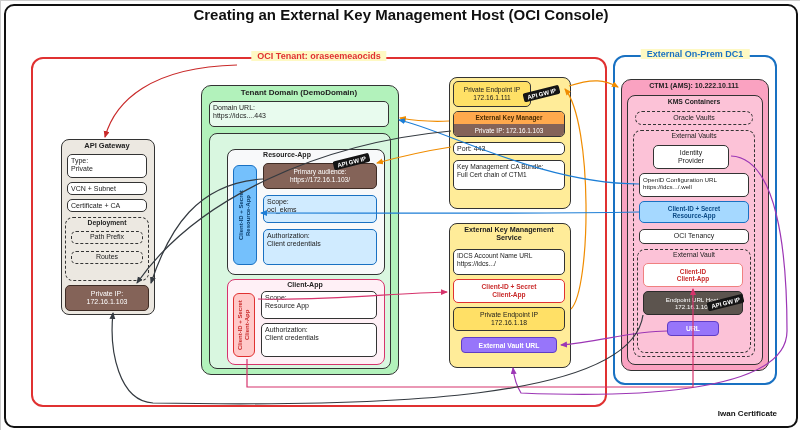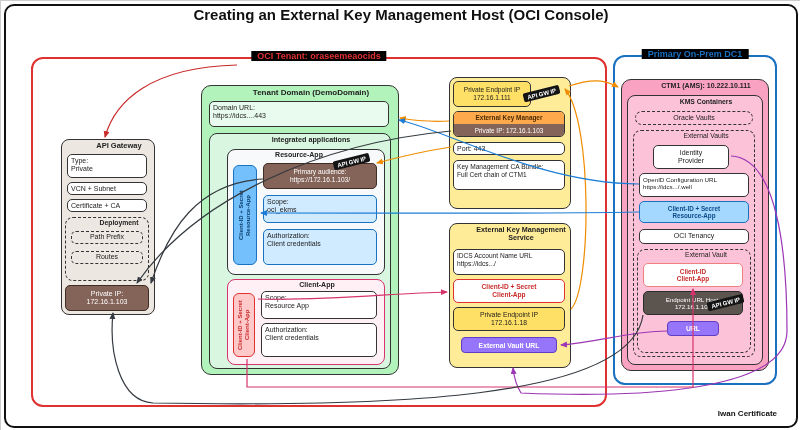--- a/index.html
+++ b/index.html
@@ -1,22 +1,22 @@
 <!DOCTYPE html>
 <html style="--red: #e03131; --blue: #1971c2; --green-bg: #b2f2bb; --green-inner: #d9f7e0; --yellow-bg: #ffec99; --yellow-dark: #ffe066; --pink-bg: #faa2c1; --pink-inner: #fcc2d7; --brown: #846358; --purple: #9775fa; --arrow-orange: #f08c00; --arrow-blue: #1c7ed6; --arrow-purple: #9c36b5; --arrow-pink: #d6336c; --arrow-dark: #343a40; --arrow-red: #c92a2a;"><head>
 <meta charset="utf-8">
 <style>
   html,body{margin:0;padding:0;background:#f2f2f2;font-family:"Liberation Sans",sans-serif;}
   .canvas{position:relative;width:800px;height:430px;background:#ffffff;margin:0 auto;overflow:hidden;border:1px solid #ccc;}
   .outer-frame{position:absolute;left:3px;top:3px;right:3px;bottom:3px;border:2px solid #111;border-radius:10px;pointer-events:none;}
   .main-title{position:absolute;top:5px;left:0;width:100%;text-align:center;font-size:15px;font-weight:bold;color:#111;}
   .frame{position:absolute;border-radius:12px;}
-  .frame-label{position:absolute;top:-8px;left:50%;transform:translateX(-50%);background:#000000;padding:0 6px;font-weight:bold;font-size:9px;white-space:nowrap;}
+  .frame-label{position:absolute;top:-8px;left:50%;transform:translateX(-50%);background:#fef9c3;padding:0 6px;font-weight:bold;font-size:9px;white-space:nowrap;}
   .panel{position:absolute;border:1.4px solid #333;border-radius:8px;}
-  .panel-title{position:absolute;left:0;width:100%;text-align:center;font-weight:bold;font-size:7.5px;color:#222;white-space:pre-line;line-height:1.15;margin-left:12px;}
+  .panel-title{position:absolute;left:0;width:100%;text-align:center;font-weight:bold;font-size:7.5px;color:#222;white-space:pre-line;line-height:1.15;}
   .box{position:absolute;border:1.1px solid #333;border-radius:5px;background:#fff;font-size:7px;line-height:1.15;color:#1b1b1b;padding:2px 3px;white-space:pre-line;box-sizing:border-box;}
   .box.center{display:flex;align-items:center;justify-content:center;text-align:center;padding:1px;}
   .box.dashed{border-style:dashed;background:transparent;}
   .brown{background:var(--brown);color:#fff;border-color:#3e2c25;}
   .tag{position:absolute;background:#141414;color:#fff;font-size:6px;font-weight:bold;padding:1.5px 4px;border-radius:2px;transform:rotate(-14deg);white-space:nowrap;z-index:40;}
   .vlabel{position:absolute;writing-mode:vertical-rl;transform:rotate(180deg);display:flex;align-items:center;justify-content:center;text-align:center;font-size:6px;font-weight:bold;line-height:1.2;border-radius:6px;white-space:pre-line;box-sizing:border-box;}
   .vlabel.blue{background:#74c0fc;border:1.2px solid var(--blue);color:#0b3d6b;}
   .vlabel.red{background:#ffc9c9;border:1.2px solid var(--red);color:#c92a2a;}
   .btn{position:absolute;background:var(--purple);border:1.2px solid #5f3dc4;border-radius:4px;color:#fff;font-size:6.8px;font-weight:bold;display:flex;align-items:center;justify-content:center;box-sizing:border-box;}
   .split{position:absolute;border:1.1px solid #333;border-radius:5px;overflow:hidden;box-sizing:border-box;}
@@ -30,42 +30,41 @@
 
 <div class="canvas">
   <div class="outer-frame"></div>
   <div class="main-title">Creating an External Key Management Host (OCI Console)</div>
 
   <div class="frame" style="left:30px;top:56px;width:572px;height:346px;border:2px solid var(--red);">
     <span class="frame-label" style="color:var(--red);">OCI Tenant: oraseemeaocids</span>
   </div>
 
   <div class="frame" style="left:612px;top:54px;width:160px;height:326px;border:2px solid var(--blue);">
-    <span class="frame-label" style="color:var(--blue);">Primary On-Prem DC1</span>
+    <span class="frame-label" style="color:var(--blue);">External On-Prem DC1</span>
   </div>
 
   <div class="panel" style="left:60px;top:138px;width:92px;height:174px;background:#ece8e1;"></div>
   <div class="panel-title" style="left:60px;top:141px;width:92px;">API Gateway</div>
   <div class="box" style="left:66px;top:153px;width:80px;height:24px;">Type:
 Private</div>
   <div class="box" style="left:66px;top:181px;width:80px;height:13px;">VCN + Subnet</div>
   <div class="box" style="left:66px;top:198px;width:80px;height:13px;">Certificate + CA</div>
   <div class="box dashed" style="left:64px;top:216px;width:84px;height:64px;border-radius:8px;"></div>
   <div class="panel-title" style="left:64px;top:218px;width:84px;font-size:6.8px;">Deployment</div>
   <div class="box dashed center" style="left:70px;top:230px;width:72px;height:13px;">Path Prefix</div>
   <div class="box dashed center" style="left:70px;top:250px;width:72px;height:13px;">Routes</div>
   <div class="box brown center" style="left:64px;top:284px;width:84px;height:26px;">Private IP:
 172.16.1.103</div>
 
   <div class="panel" style="left:200px;top:84px;width:196px;height:288px;background:var(--green-bg);border-radius:10px;"></div>
   <div class="panel-title" style="left:200px;top:87px;width:196px;font-size:8px;">Tenant Domain (DemoDomain)</div>
   <div class="box" style="left:208px;top:100px;width:180px;height:26px;background:#e8fbee;">Domain URL:
 https://idcs....443</div>
   <div class="panel" style="left:208px;top:132px;width:180px;height:234px;background:var(--green-inner);border-width:1.1px;"></div>
-  <div class="panel-title" style="left:208px;top:135px;width:180px;font-size:7.2px;">Integrated applications</div>
 
   <div class="panel" style="left:226px;top:148px;width:156px;height:124px;background:#f8f9fa;border-width:1.1px;"></div>
   <div class="panel-title" style="left:226px;top:150px;width:120px;font-size:7px;">Resource-App</div>
   <div class="tag" style="left:332px;top:156px;">API GW IP</div>
   <div class="vlabel blue" style="left:232px;top:164px;width:24px;height:100px;">Client-ID + Secret
 Resource-App</div>
   <div class="box brown center" style="left:262px;top:162px;width:114px;height:26px;font-size:6.6px;">Primary audience:
 https://172.16.1.103/</div>
   <div class="box" style="left:262px;top:194px;width:114px;height:28px;background:#d0ebff;border-color:var(--blue);">Scope:
 oci_ekms</div>

